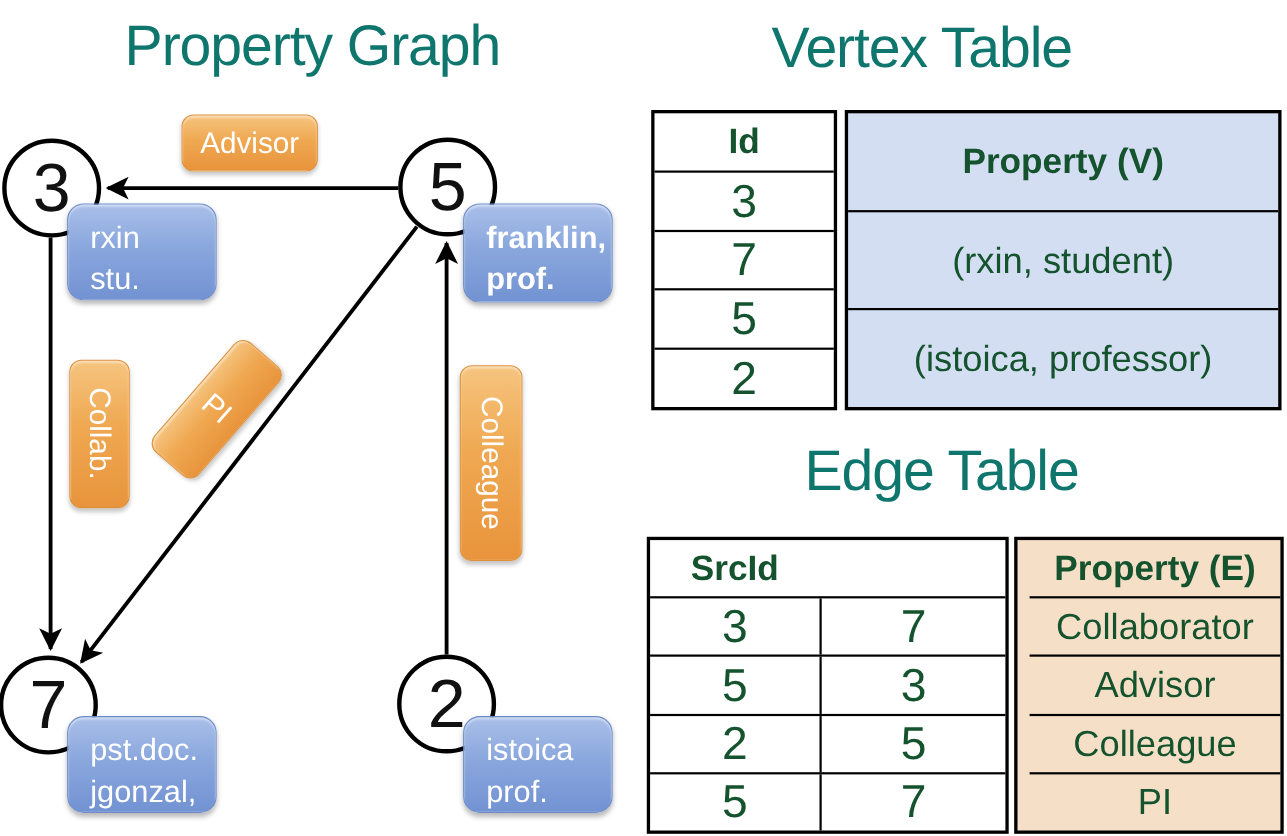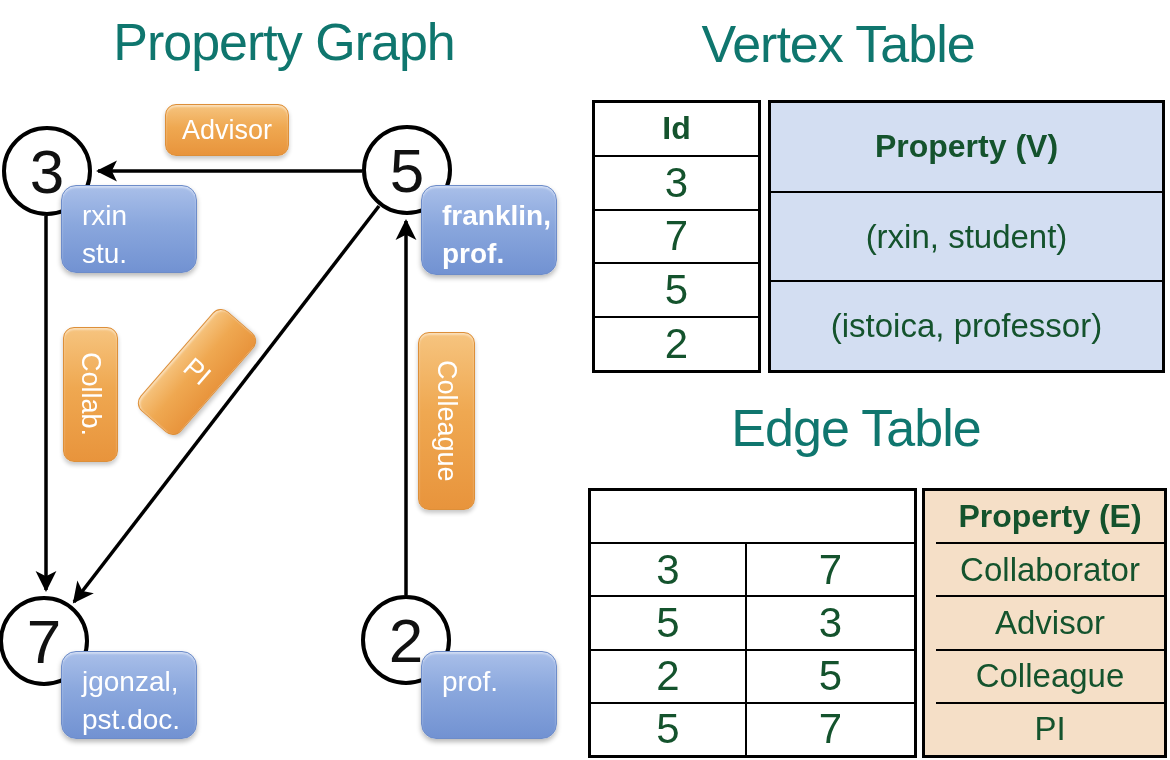--- a/index.html
+++ b/index.html
@@ -130,24 +130,25 @@
 
   <div class="vprop" id="vprop-rxin">
     <div>rxin</div>
     <div>stu.</div>
   </div>
   <div class="vprop" id="vprop-franklin">
     <div>franklin,</div>
     <div>prof.</div>
   </div>
   <div class="vprop" id="vprop-jgonzal">
+    <div>pst.doc.</div>
     <div>jgonzal,</div>
-    <div>pst.doc.</div>
   </div>
   <div class="vprop" id="vprop-istoica">
+    <div>istoica</div>
     <div>prof.</div>
   </div>
 
   <div class="tblock" id="vtable-id">
     <div class="trow">
         <div class="tcell hdr">Id</div>
       </div>
     <div class="trow">
         <div class="tcell num">3</div>
       </div>
@@ -169,20 +170,21 @@
     <div class="trow">
         <div class="tcell">(rxin, student)</div>
       </div>
     <div class="trow">
         <div class="tcell">(istoica, professor)</div>
       </div>
   </div>
 
   <div class="tblock" id="etable-ids">
     <div class="trow">
+      <div class="tcell hdr c-src">SrcId</div>
     </div>
     <div class="trow">
       <div class="tcell num c-src">3</div>
       <div class="tcell num c-dst cell-r">7</div>
     </div>
     <div class="trow">
       <div class="tcell num c-src">5</div>
       <div class="tcell num c-dst cell-r">3</div>
     </div>
     <div class="trow">

